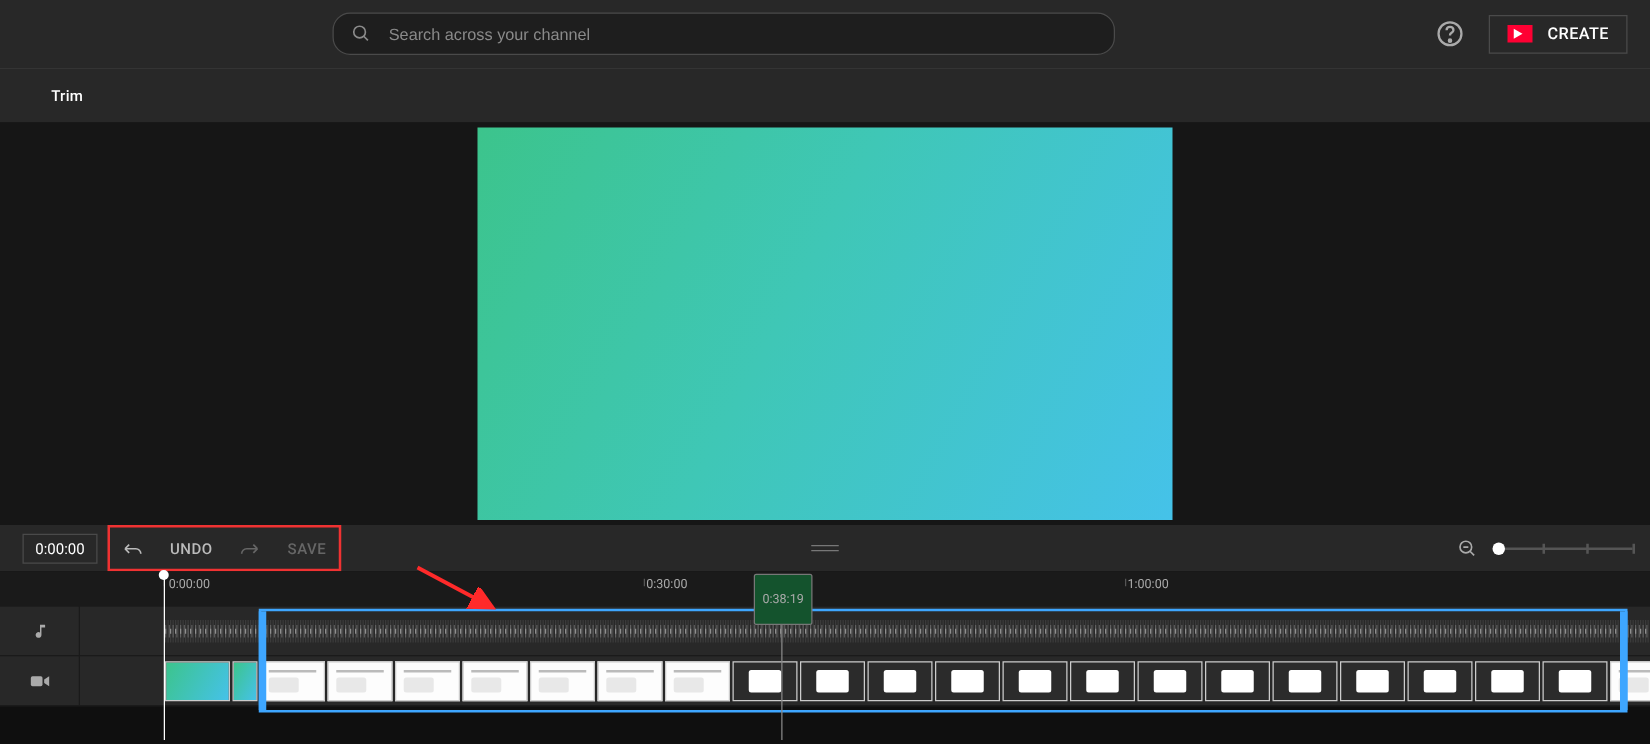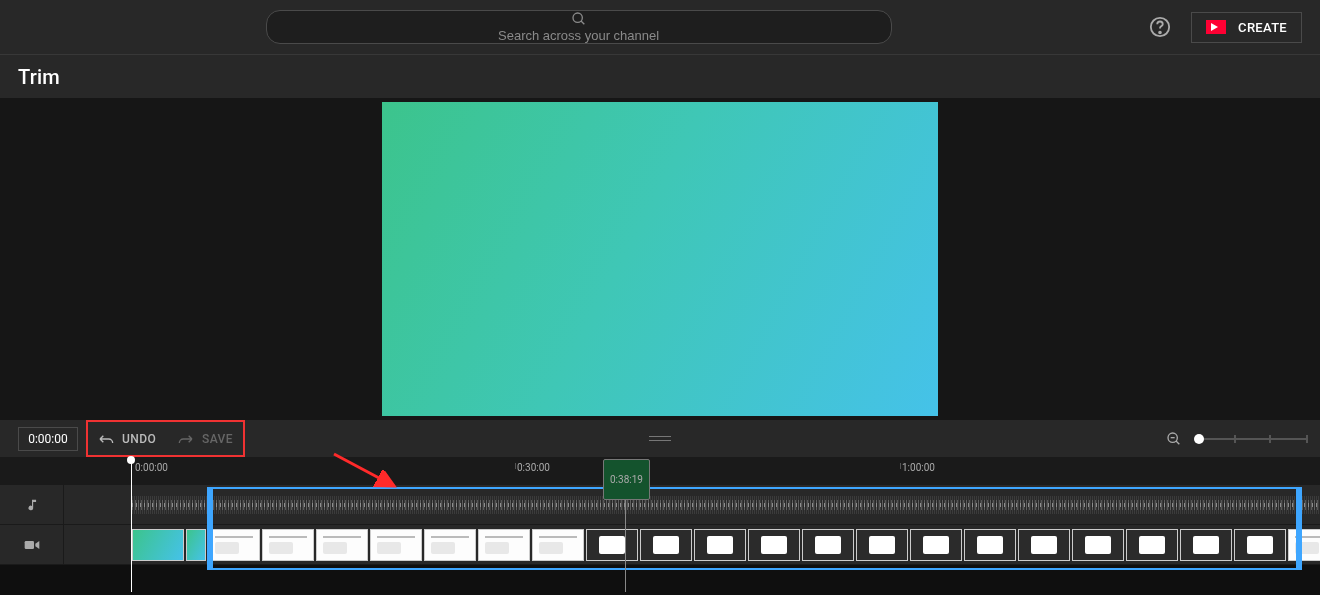--- a/index.html
+++ b/index.html
@@ -24,21 +24,20 @@
       margin-left: 248px;
       width: 626px;
       height: 34px;
       background: #1e1e1e;
       border: 1px solid #4a4a4a;
       border-radius: 14px;
       display: flex;
       align-items: center;
       padding: 0 14px;
       color: #8a8a8a;
-      flex-direction: column;
     }
     .search-wrap input {
       flex: 1;
       margin-left: 14px;
       background: transparent;
       border: none;
       outline: none;
       color: #ddd;
       font-size: 13px;
     }
@@ -73,21 +72,21 @@
       border-top: 4px solid transparent;
       border-bottom: 4px solid transparent;
     }
     .titlebar {
       height: 44px;
       background: #282828;
       border-top: 1px solid #383838;
       display: flex; align-items: center;
       padding: 0 18px;
     }
-    .titlebar h1 { font-size: 20px; font-weight: 500; letter-spacing: .2px; }
+    .titlebar h1 { font-size: 12px; font-weight: 500; letter-spacing: .2px; margin-left: 23px; }
     .titlebar .btns { margin-left: auto; display: flex; align-items: center; gap: 0; }
     .discard {
       color: #3ea6ff;
       font-size: 13px;
       font-weight: 500;
       padding: 8px 20px;
       letter-spacing: .3px;
       cursor: pointer;
     }
     .save {
@@ -127,21 +126,21 @@
     }
     .undo-redo-wrap {
       display: flex; align-items: center;
       border: 2px solid #f03232;
       height: 37px;
       margin-left: 8px;
       padding: 0 10px;
       gap: 22px;
     }
     .ur-btn {
-      display: flex; align-items: center; gap: 8px;
+      display: flex; align-items: center; gap: 22px;
       color: #bbb; font-size: 12px; font-weight: 500; letter-spacing: .4px;
       cursor: pointer;
     }
     .ur-btn.redo { color: #666; }
     .drag-handle {
       position: absolute; left: 50%; transform: translateX(-50%);
       width: 22px; height: 5px;
       display: flex; flex-direction: column; justify-content: space-between;
     }
     .drag-handle div { height: 1px; background: #777; }

